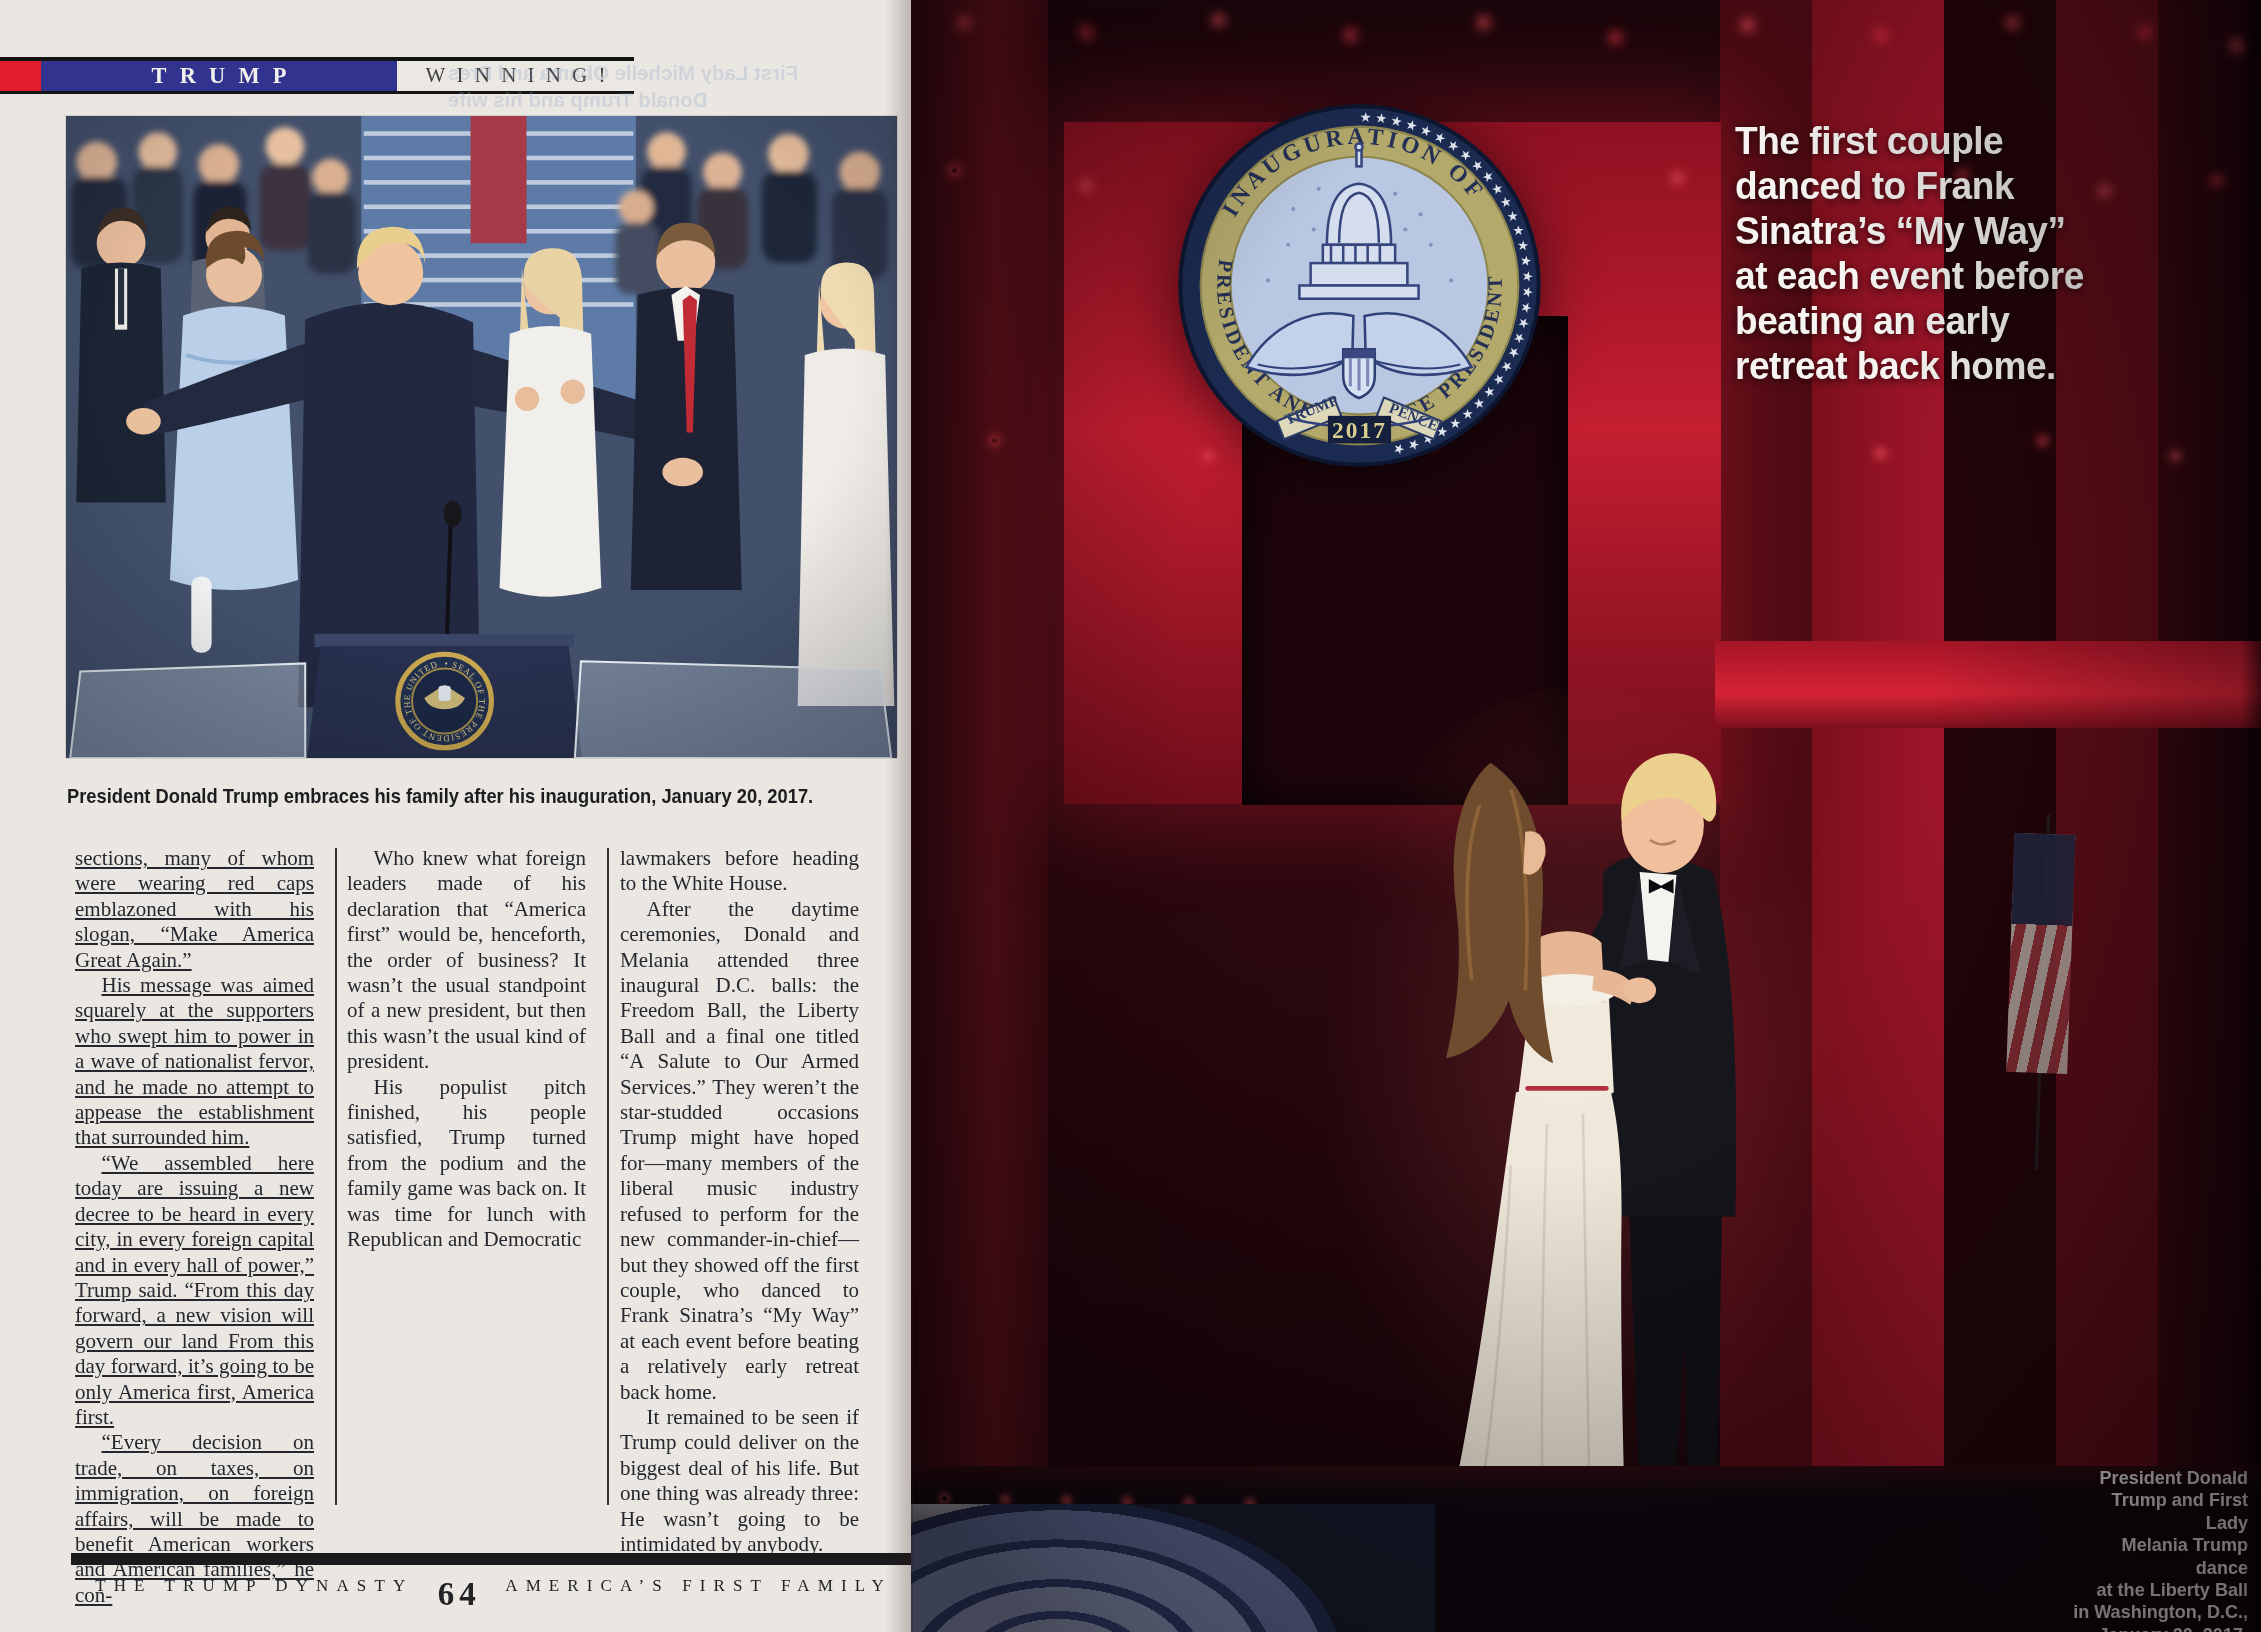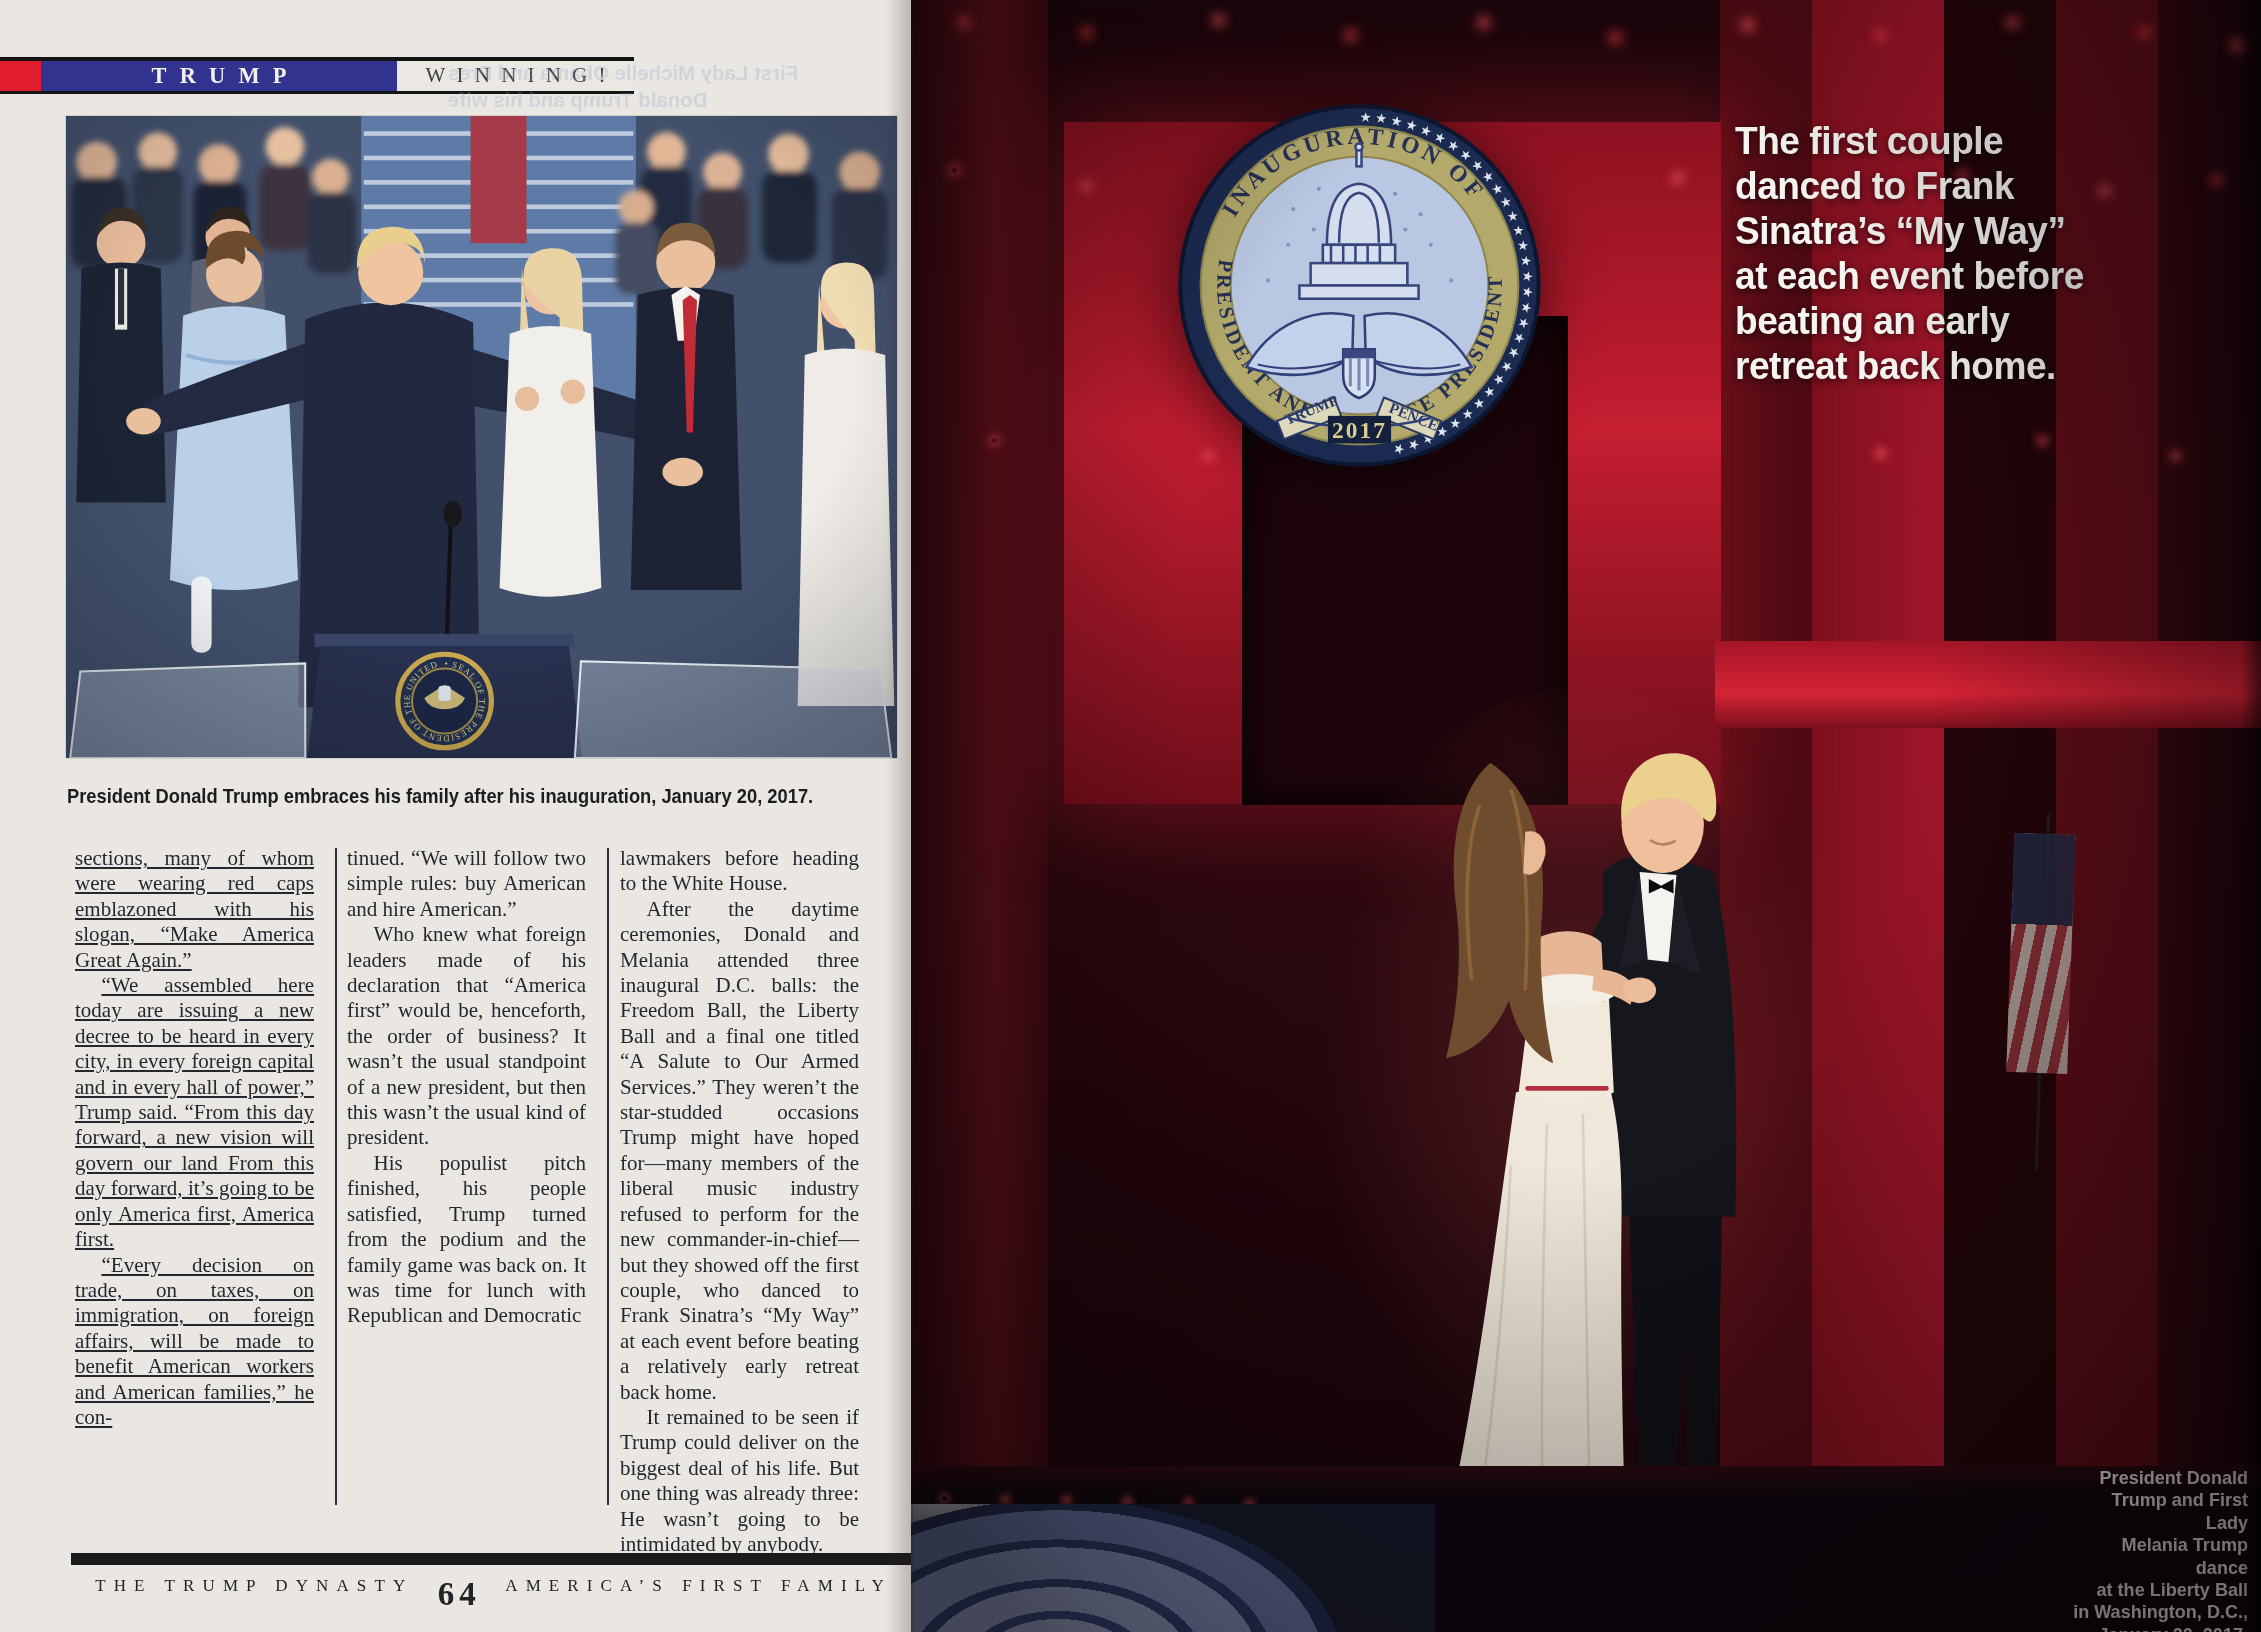--- a/index.html
+++ b/index.html
@@ -264,26 +264,26 @@
         </radialGradient>
           </defs>
       </svg>
     </figure>
 
     <p class="caption-left">President Donald Trump embraces his family after his inauguration, January 20, 2017.</p>
 
     <div class="article">
       <div class="col col-1">
         <p class="noindent">sections, many of whom were wearing red caps emblazoned with his slogan, “Make America Great Again.”</p>
+        <p>His message was aimed squarely at the supporters who swept him to power in a wave of nationalist fervor, and he made no attempt to appease the establishment that surrounded him.</p>
         <p>“We assembled here today are issuing a new decree to be heard in every city, in every foreign capital and in every hall of power,” Trump said. “From this day forward, a new vision will govern our land From this day forward, it’s going to be only America first, America first.</p>
         <p>“Every decision on trade, on taxes, on immigration, on foreign affairs, will be made to benefit American workers and American families,” he con-</p>
       </div>
       <div class="colrule rule-a"></div>
       <div class="col col-2">
-        <p class="noindent">tinued. “We will follow two simple rules: buy American and hire American.”</p>
         <p>Who knew what foreign leaders made of his declaration that “America first” would be, henceforth, the order of business? It wasn’t the usual standpoint of a new president, but then this wasn’t the usual kind of president.</p>
         <p>His populist pitch finished, his people satisfied, Trump turned from the podium and the family game was back on. It was time for lunch with Republican and Democratic</p>
       </div>
       <div class="colrule rule-b"></div>
       <div class="col col-3">
         <p class="noindent">lawmakers before heading to the White House.</p>
         <p>After the daytime ceremonies, Donald and Melania attended three inaugural D.C. balls: the Freedom Ball, the Liberty Ball and a final one titled “A Salute to Our Armed Services.” They weren’t the star-studded occasions Trump might have hoped for—many members of the liberal music industry refused to perform for the new commander-in-chief—but they showed off the first couple, who danced to Frank Sinatra’s “My Way” at each event before beating a relatively early retreat back home.</p>
         <p>It remained to be seen if Trump could deliver on the biggest deal of his life. But one thing was already three: He wasn’t going to be intimidated by anybody.</p>
       </div>
     </div>

